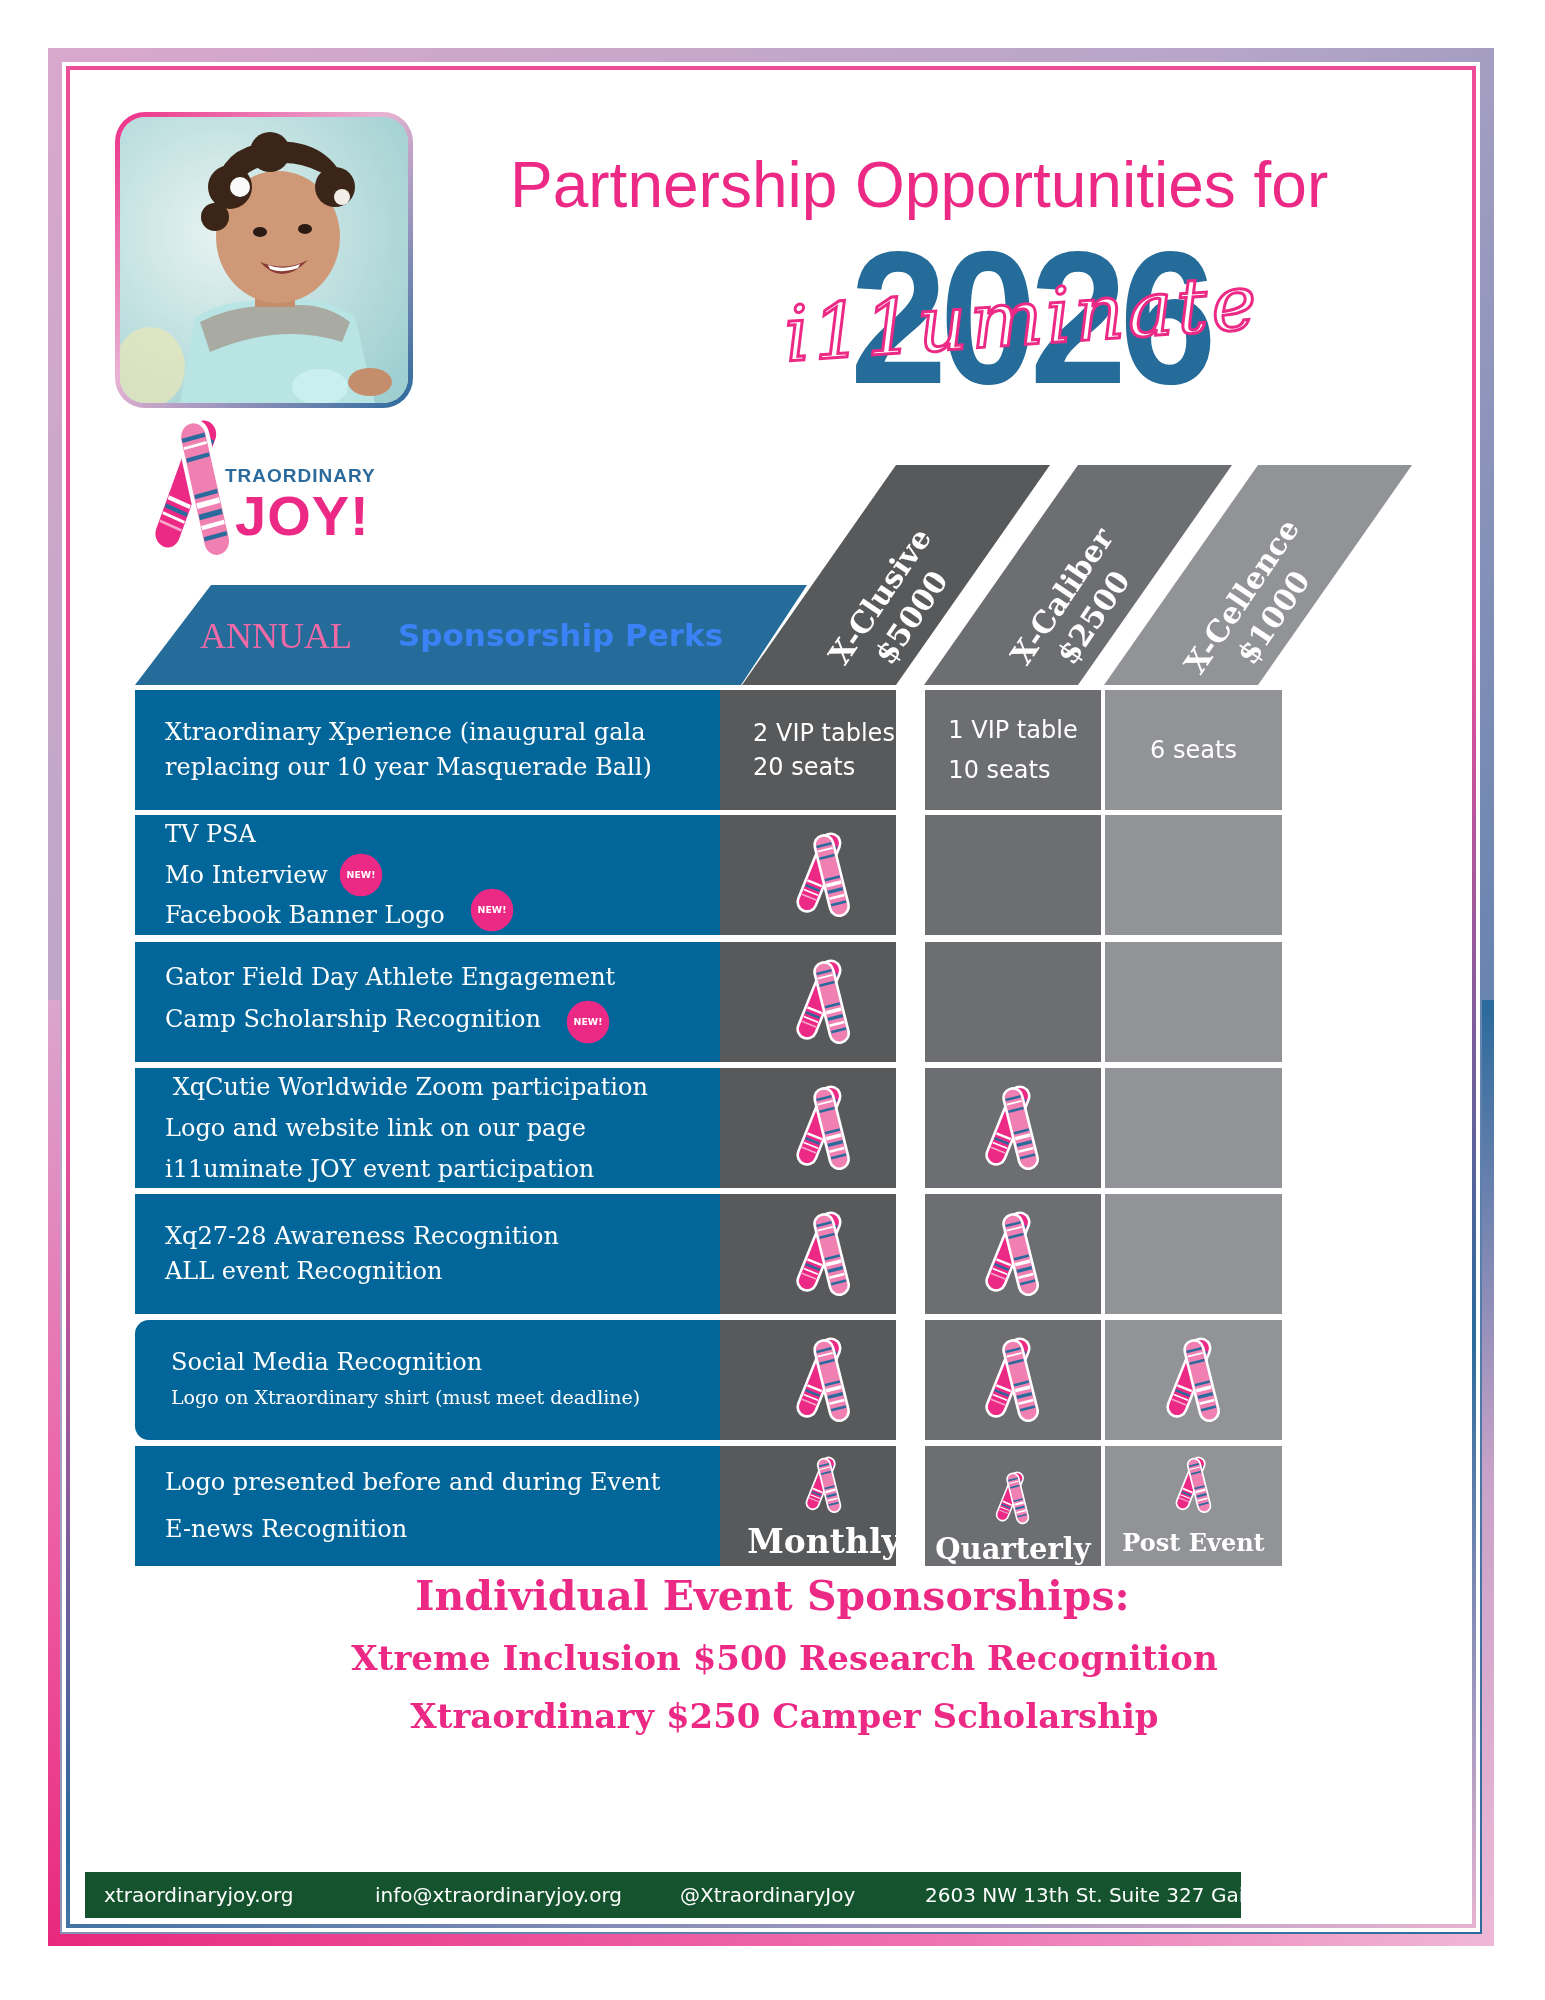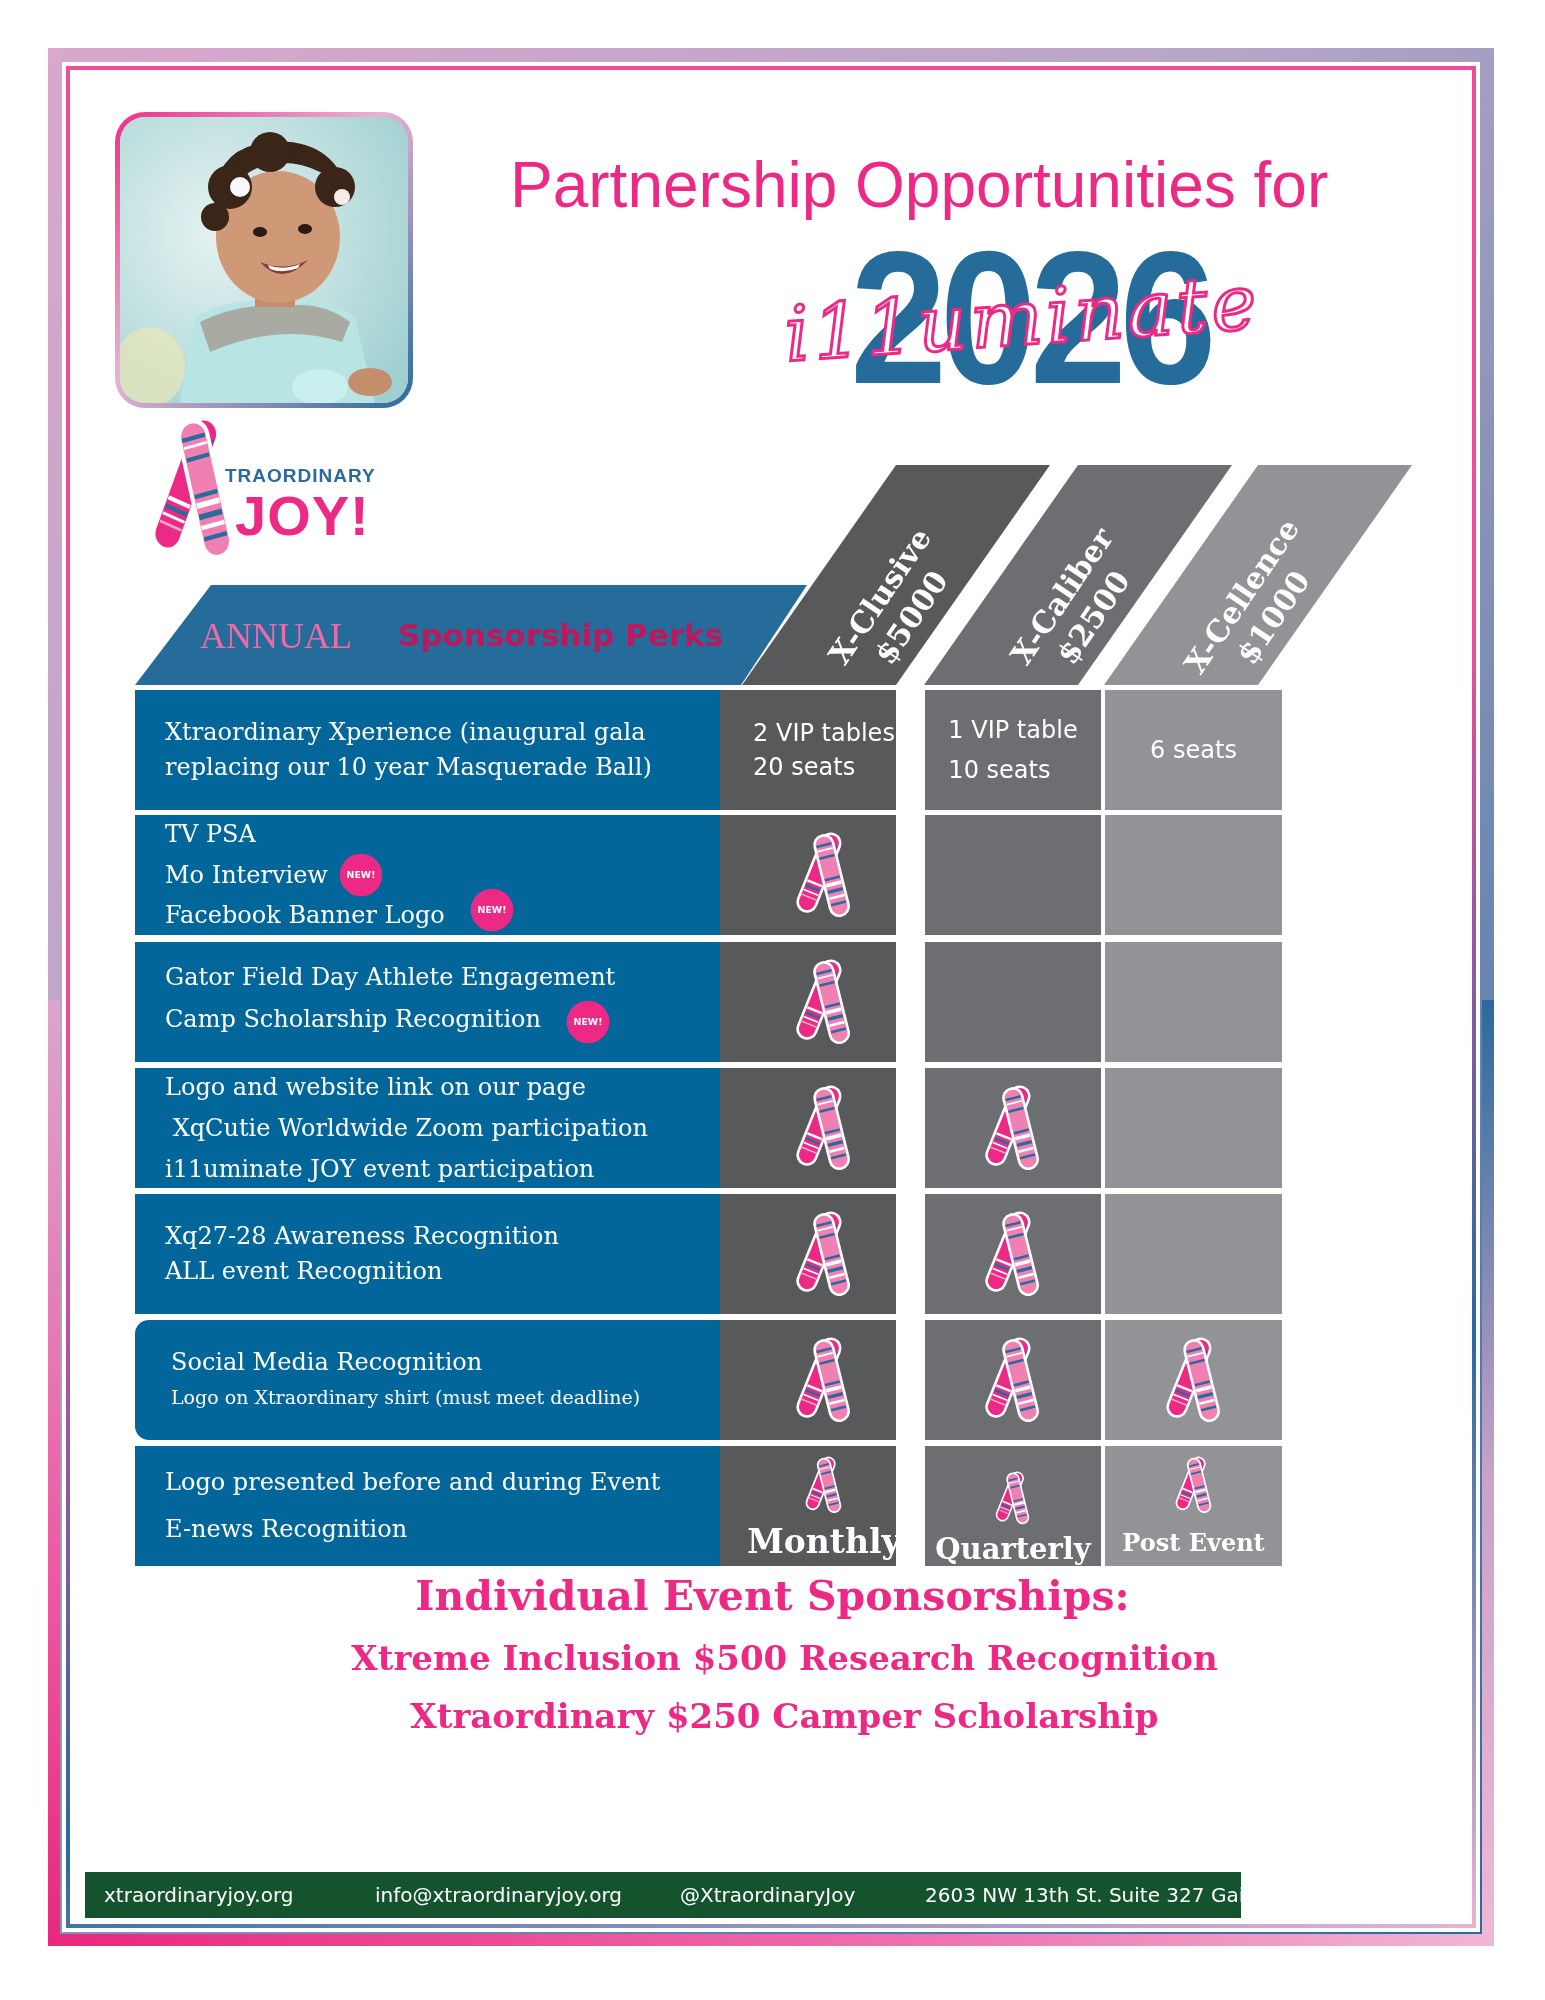--- a/index.html
+++ b/index.html
@@ -31,21 +31,21 @@
 
   
   .title { left:510px; top:148px; width:900px; font-family:"Liberation Sans", sans-serif; font-size:64px; color:#ec2a86; white-space:nowrap; letter-spacing:0px; }
   .year { left:850px; top:222px; font-family:"Liberation Sans", sans-serif; font-weight:bold; font-size:190px; color:#266c9a; letter-spacing:-8px; line-height:1; transform:scaleX(0.92); transform-origin:left top; }
   .script { left:785px; top:290px; font-family:"DejaVu Serif", serif; font-style:italic; font-size:76px; color:#fff; -webkit-text-stroke:3px #ec2a86; letter-spacing:4px; transform:rotate(-4deg); transform-origin:left center; white-space:nowrap; }
 
   
   .annual-banner { left:135px; top:585px; width:672px; height:100px; background:#266c9a;
     clip-path: polygon(76px 0, 672px 0, 606px 100px, 0 100px); }
   .annual-word { left:200px; top:615px; font-family:"Liberation Serif", serif; font-size:36px; color:#ee6aa6; }
-  .perks-word { left:398px; top:617px; font-family:"DejaVu Sans", sans-serif; font-weight:bold; font-size:31px; color:#be185d; }
+  .perks-word { left:398px; top:617px; font-family:"DejaVu Sans", sans-serif; font-weight:bold; font-size:31px; color:#3b82f6; }
 
   .tier { top:465px; height:220px; width:308px; }
   .tier .shape { position:absolute; inset:0; clip-path: polygon(154px 0, 308px 0, 154px 220px, 0 220px); }
   .tier-label { position:absolute; left:64px; top:104px; width:180px; text-align:center; color:#fff; font-family:"DejaVu Serif", serif; font-weight:bold; font-size:30px; line-height:38px; transform:rotate(-56deg); transform-origin:center center; white-space:nowrap; }
   .tier-1 { left:742px; } .tier-1 .shape{ background:#58595b; }
   .tier-2 { left:924px; } .tier-2 .shape{ background:#6d6e71; }
   .tier-3 { left:1104px; } .tier-3 .shape{ background:#929396; }
 
   
   .row-perk { left:135px; width:677px; background:#03669a; box-sizing:border-box; padding-left:30px; color:#fff; font-family:"DejaVu Serif", serif; font-size:24px; display:flex; flex-direction:column; justify-content:center; }
@@ -233,22 +233,22 @@
 </div>
 <div class="abs cell c1" style="top:942px;height:120px;">
   <svg width="60" height="90" viewBox="0 0 70 105">
       <use href="#chromo"></use>
     </svg>
 </div>
 <div class="abs cell c2" style="top:942px;height:120px;"></div>
 <div class="abs cell c3" style="top:942px;height:120px;"></div>
 
 <div class="abs row-perk" style="top:1068px;height:120px;">
+  <div class="perk-line" style="line-height:41px;white-space:pre;"> XqCutie Worldwide Zoom participation</div>
   <div class="perk-line" style="line-height:41px;">Logo and website link on our page</div>
-  <div class="perk-line" style="line-height:41px;white-space:pre;"> XqCutie Worldwide Zoom participation</div>
   <div class="perk-line" style="line-height:41px;">i11uminate JOY event participation</div>
 </div>
 <div class="abs cell c1" style="top:1068px;height:120px;">
   <svg width="60" height="90" viewBox="0 0 70 105">
       <use href="#chromo"></use>
     </svg>
 </div>
 <div class="abs cell c2" style="top:1068px;height:120px;">
   <svg width="60" height="90" viewBox="0 0 70 105">
       <use href="#chromo"></use>

